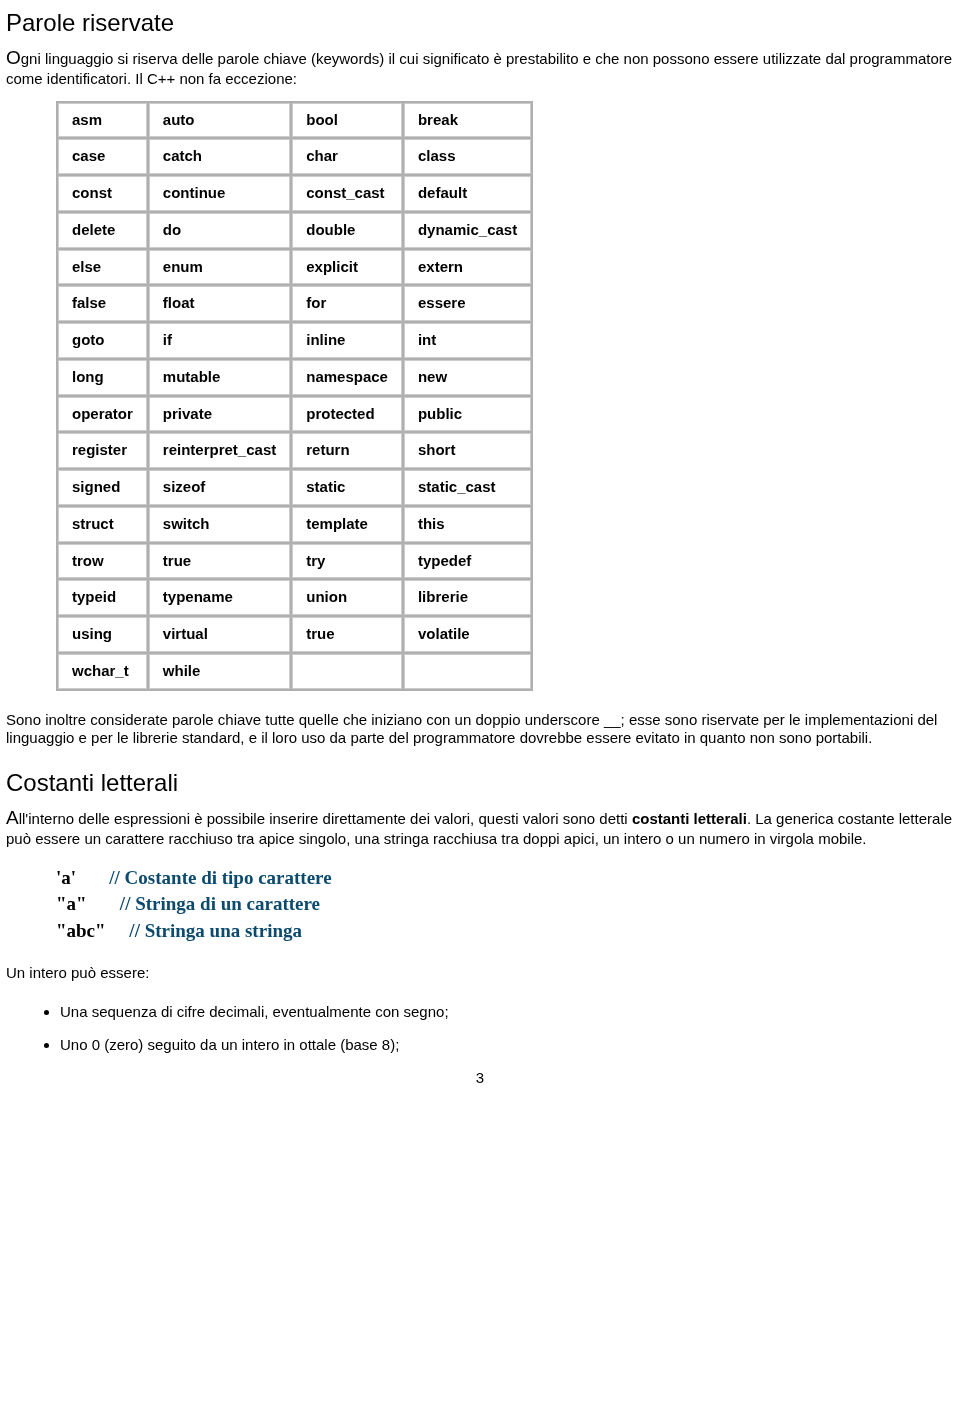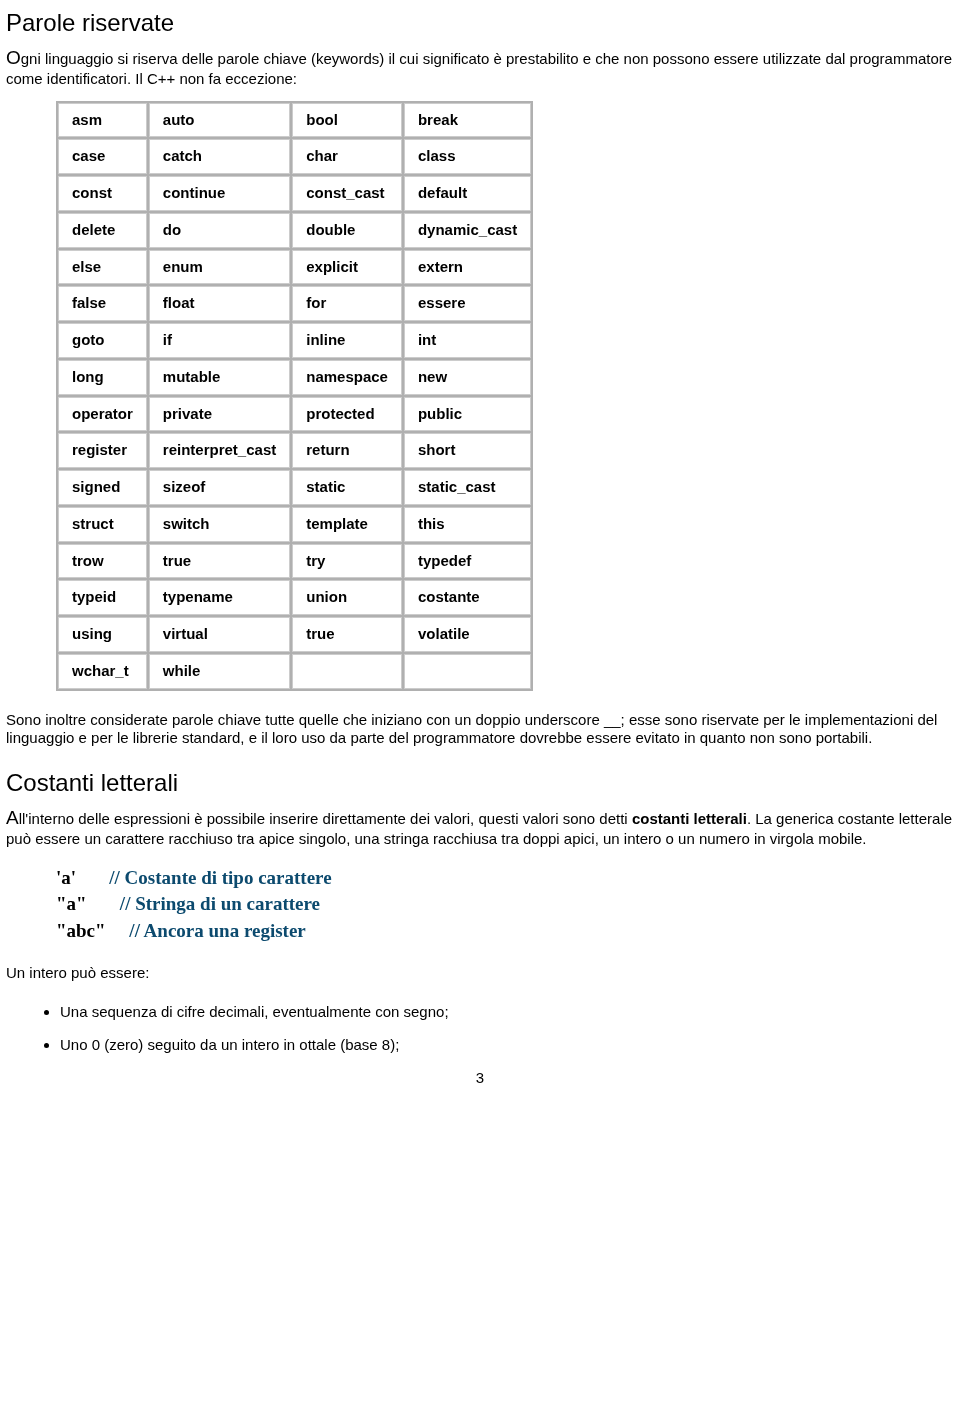--- a/index.html
+++ b/index.html
@@ -150,21 +150,21 @@
       <tr>
         <td>trow</td>
         <td>true</td>
         <td>try</td>
         <td>typedef</td>
       </tr>
       <tr>
         <td>typeid</td>
         <td>typename</td>
         <td>union</td>
-        <td>costante</td>
+        <td>librerie</td>
       </tr>
       <tr>
         <td>using</td>
         <td>virtual</td>
         <td>true</td>
         <td>volatile</td>
       </tr>
       <tr>
         <td>wchar_t</td>
         <td>while</td>
@@ -178,21 +178,21 @@
 
 <h1>Costanti letterali</h1>
 
 <p class="intro">
   <span class="dropcap">A</span><span>ll'interno delle espressioni è possibile inserire direttamente dei valori, questi valori sono detti </span><b>costanti letterali</b><span>. La generica costante letterale può essere un carattere racchiuso tra apice singolo, una stringa racchiusa tra doppi apici, un intero o un numero in virgola mobile.</span>
 </p>
 
 <div class="code-block" id="code-block">
     <div class="code-line"><span class="code-str">'a'       </span><span class="code-comment">// Costante di tipo carattere</span></div>
     <div class="code-line"><span class="code-str">"a"       </span><span class="code-comment">// Stringa di un carattere</span></div>
-    <div class="code-line"><span class="code-str">"abc"     </span><span class="code-comment">// Ancora una register</span></div>
+    <div class="code-line"><span class="code-str">"abc"     </span><span class="code-comment">// Stringa una stringa</span></div>
   </div>
 
 <p class="para">Un intero può essere:</p>
 
 <ul class="bullets" id="bullets">
     <li>Una sequenza di cifre decimali, eventualmente con segno;</li>
     <li>Uno 0 (zero) seguito da un intero in ottale (base 8);</li>
   </ul>
 
 <div class="page-num">3</div>

